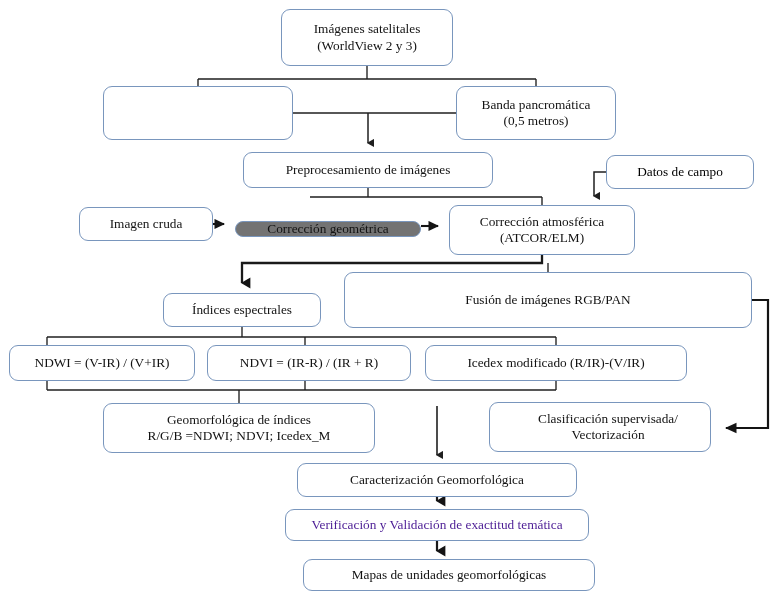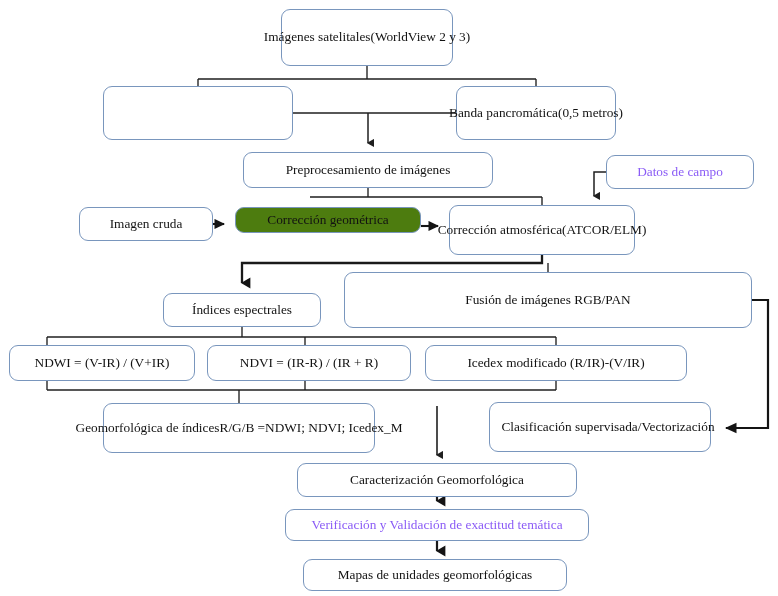--- a/index.html
+++ b/index.html
@@ -16,21 +16,21 @@
     width:778px;height:596px;
   }
   
   .node{
     position:absolute;
     box-sizing:border-box;
     border:1.3px solid #7996bd;
     border-radius:9px;
     background:#ffffff;
     display:flex;
-    flex-direction:row;
+    flex-direction:column;
     align-items:center;
     justify-content:center;
     text-align:center;
     line-height:1.22;
     font-size:13.3px;
     color:#121212;
     z-index:3;
     padding:2px 6px;
   }
   .node .ln{display:block;white-space:nowrap;}
@@ -121,27 +121,27 @@
       </div>
       <div class="node" style="left: 103px; top: 86px; width: 190px; height: 54px; border-color: rgb(121, 150, 189); background: rgb(255, 255, 255); color: rgb(18, 18, 18);">
       </div>
       <div class="node" style="left: 456px; top: 86px; width: 160px; height: 54px; border-color: rgb(121, 150, 189); background: rgb(255, 255, 255); color: rgb(18, 18, 18);">
         <span class="ln">Banda pancromática</span>
         <span class="ln">(0,5 metros)</span>
       </div>
       <div class="node" style="left: 243px; top: 152px; width: 250px; height: 36px; border-color: rgb(121, 150, 189); background: rgb(255, 255, 255); color: rgb(18, 18, 18);">
         <span class="ln">Preprocesamiento de imágenes</span>
       </div>
-      <div class="node" style="left: 606px; top: 155px; width: 148px; height: 34px; border-color: rgb(121, 150, 189); background: rgb(255, 255, 255); color: #8b5cf6;">
+      <div class="node" style="left: 606px; top: 155px; width: 148px; height: 34px; border-color: rgb(121, 150, 189); background: rgb(255, 255, 255); color: #000000;">
         <span class="ln">Datos de campo</span>
       </div>
       <div class="node" style="left: 79px; top: 207px; width: 134px; height: 34px; border-color: rgb(121, 150, 189); background: rgb(255, 255, 255); color: rgb(18, 18, 18); justify-content: center;">
         <span class="ln">Imagen cruda</span>
       </div>
-      <div class="node" style="left: 235px; top: 207px; width: 186px; height: 26px; border-color: rgb(121, 150, 189); background: #4d7c0f; color: rgb(18, 18, 18);">
+      <div class="node" style="left: 235px; top: 221px; width: 186px; height: 16px; border-color: rgb(121, 150, 189); background: #737373; color: rgb(18, 18, 18);">
         <span class="ln">Corrección geométrica</span>
       </div>
       <div class="node" style="left: 449px; top: 205px; width: 186px; height: 50px; border-color: rgb(121, 150, 189); background: rgb(255, 255, 255); color: rgb(18, 18, 18);">
         <span class="ln">Corrección atmosférica</span>
         <span class="ln">(ATCOR/ELM)</span>
       </div>
       <div class="node" style="left: 163px; top: 293px; width: 158px; height: 34px; border-color: rgb(121, 150, 189); background: rgb(255, 255, 255); color: rgb(18, 18, 18);">
         <span class="ln">Índices espectrales</span>
       </div>
       <div class="node" style="left: 344px; top: 272px; width: 408px; height: 56px; border-color: rgb(121, 150, 189); background: rgb(255, 255, 255); color: rgb(18, 18, 18);">
@@ -160,21 +160,21 @@
         <span class="ln">Geomorfológica de índices</span>
         <span class="ln">R/G/B =NDWI; NDVI; Icedex_M</span>
       </div>
       <div class="node" style="left: 489px; top: 402px; width: 222px; height: 50px; border-color: rgb(121, 150, 189); background: rgb(255, 255, 255); color: rgb(18, 18, 18); padding-left: 22px;">
         <span class="ln">Clasificación supervisada/</span>
         <span class="ln">Vectorización</span>
       </div>
       <div class="node" style="left: 297px; top: 463px; width: 280px; height: 34px; border-color: rgb(121, 150, 189); background: rgb(255, 255, 255); color: rgb(18, 18, 18);">
         <span class="ln">Caracterización Geomorfológica</span>
       </div>
-      <div class="node" style="left: 285px; top: 509px; width: 304px; height: 32px; border-color: rgb(121, 150, 189); background: rgb(255, 255, 255); color: #8b5cf6;">
+      <div class="node" style="left: 285px; top: 509px; width: 304px; height: 32px; border-color: rgb(121, 150, 189); background: rgb(255, 255, 255); color: #4c1d95;">
         <span class="ln">Verificación y Validación de exactitud temática</span>
       </div>
-      <div class="node" style="left: 303px; top: 559px; width: 264px; height: 32px; border-color: rgb(121, 150, 189); background: rgb(255, 255, 255); color: rgb(18, 18, 18);">
+      <div class="node" style="left: 303px; top: 559px; width: 292px; height: 32px; border-color: rgb(121, 150, 189); background: rgb(255, 255, 255); color: rgb(18, 18, 18);">
         <span class="ln">Mapas de unidades geomorfológicas</span>
       </div>
     </div>
 
 </div>
 
 </body></html>

